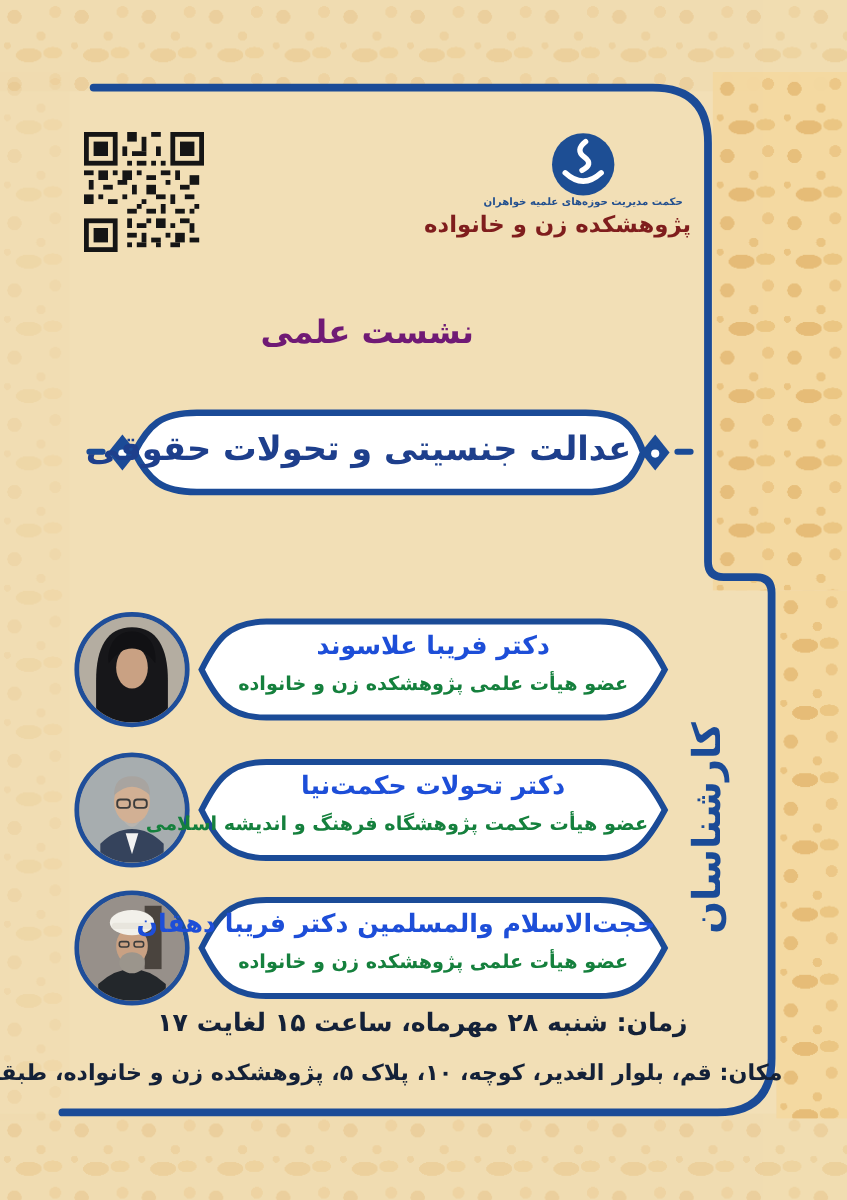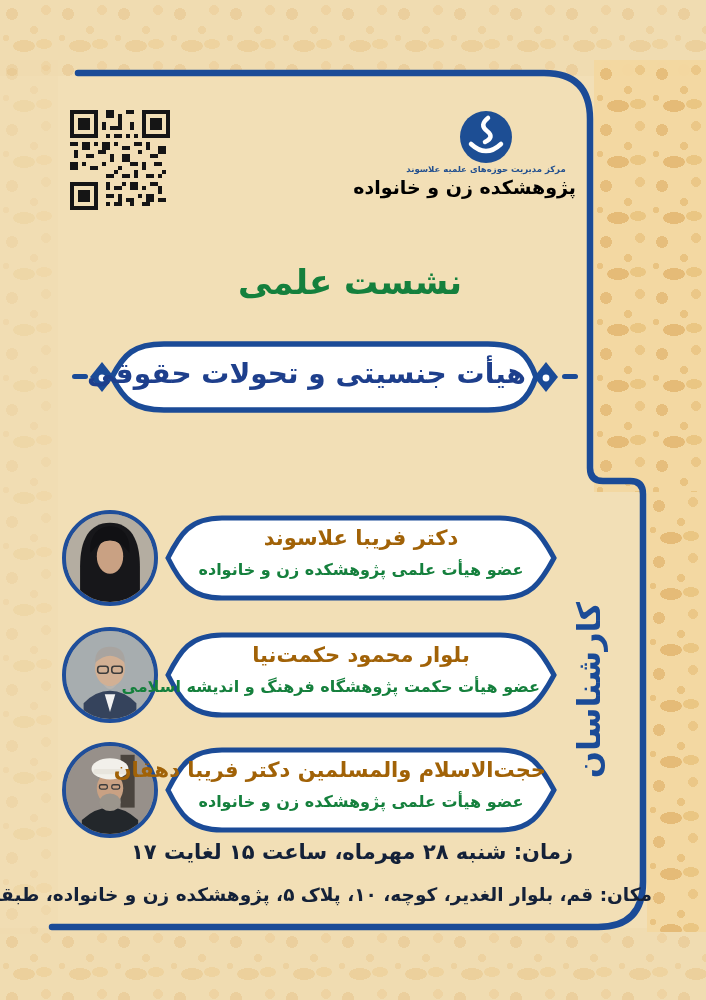--- a/index.html
+++ b/index.html
@@ -26,29 +26,29 @@
       radial-gradient(circle 4px at 34px 30px, #e9c27f 97%, transparent),
       radial-gradient(ellipse 11px 6px at 24px 46px, #e5ba74 97%, transparent),
       radial-gradient(circle 5px at 46px 10px, #ebc685 97%, transparent),
       radial-gradient(circle 3px at 6px 38px, #e9c27f 97%, transparent),
       radial-gradient(ellipse 8px 5px at 44px 44px, #eac581 97%, transparent);}
   .pat.faint{opacity:.3;}
 
   .rtl{direction:rtl;unicode-bidi:plaintext;}
   .center{text-align:center;white-space:nowrap;}
 
-  .kicker{font-size:34px;font-weight:bold;color:#15803d;margin-left:44px;}
+  .kicker{font-size:27px;font-weight:bold;color:#701a75;}
   .title-text{font-size:28px;font-weight:bold;color:#1e3f8c;}
-  .name{font-size:21px;font-weight:bold;color:#a16207;}
+  .name{font-size:21px;font-weight:bold;color:#1d4ed8;}
   .affil{font-size:16px;font-weight:600;color:#15803d;}
   .side-label{font-size:32px;font-weight:bold;color:#1b4b97;transform:rotate(-90deg);}
   .info1{font-size:21px;font-weight:bold;color:#142138;}
   .info2{font-size:18.5px;font-weight:bold;color:#142138;}
   .logo-small{font-size:8.5px;font-weight:bold;color:#23508f;}
-  .logo-main{font-size:19px;font-weight:bold;color:#000000;}
+  .logo-main{font-size:19px;font-weight:bold;color:#7f1d1d;}
 
   .avatar{width:96px;height:96px;border-radius:50%;border:4.5px solid #1f4e9a;
           overflow:hidden;box-sizing:border-box;background:#a8a195;}
   .avatar svg{display:block;width:100%;height:100%;}
 </style>
 </head>
 <body>
 
 <div class="page">
 
@@ -136,35 +136,35 @@
         <rect x="15" y="23" width="1" height="1"></rect>
         <rect x="18" y="23" width="2" height="1"></rect>
     </g>
   </svg>
 
   <svg class="abs" style="left:459px;top:110px;" width="54" height="54" viewBox="0 0 54 54">
     <circle cx="27" cy="27" r="26" fill="#1d4e94"></circle>
     <path d="M29 8 q-9 7 -1 13 q8 6 -2 11" fill="none" stroke="#ffffff" stroke-width="4.5" stroke-linecap="round"></path>
     <path d="M12 34 q15 14 30 0" fill="none" stroke="#ffffff" stroke-width="4.5" stroke-linecap="round"></path>
   </svg>
-  <div class="abs rtl center logo-small" style="left:386px;top:164px;width:200px;">مرکز مدیریت حوزه‌های علمیه علاسوند</div>
+  <div class="abs rtl center logo-small" style="left:386px;top:164px;width:200px;">حکمت مدیریت حوزه‌های علمیه خواهران</div>
   <div class="abs rtl center logo-main" style="left:396px;top:176px;width:180px;">پژوهشکده زن و خانواده</div>
 
   <div class="abs rtl center kicker" style="left:0;top:262px;width:612px;">نشست علمی</div>
 
   <svg class="abs" style="left:68px;top:338px;" width="522" height="78" viewBox="0 0 522 78">
     <rect x="4" y="36" width="16" height="5" rx="2.5" fill="#1b4b97"></rect>
     <polygon points="22,39 34,24 46,39 34,54" fill="#1b4b97"></polygon>
     <circle cx="34" cy="40" r="3.4" fill="#ffffff"></circle>
     <path d="M 44 39 C 56 16 66 6 96 6 L 420 6 C 450 6 460 16 468 39 C 460 62 450 72 420 72 L 96 72 C 66 72 56 62 44 39 Z" fill="#ffffff" stroke="#1b4b97" stroke-width="5.5"></path>
     <polygon points="466,39 478,24 490,39 478,54" fill="#1b4b97"></polygon>
     <circle cx="478" cy="40" r="3.4" fill="#ffffff"></circle>
     <rect x="494" y="36" width="16" height="5" rx="2.5" fill="#1b4b97"></rect>
   </svg>
-  <div class="abs rtl center title-text" style="left:122px;top:357px;width:404px;">هیأت جنسیتی و تحولات حقوقی</div>
+  <div class="abs rtl center title-text" style="left:122px;top:357px;width:404px;">عدالت جنسیتی و تحولات حقوقی</div>
 
   <div class="abs avatar" style="left:62px;top:510px;">
     <svg viewBox="0 0 100 100">
       <rect width="100" height="100" fill="#b4ada1"></rect>
       <path d="M50 10 C26 10 16 30 16 60 L16 100 L84 100 L84 60 C84 30 74 10 50 10 Z" fill="#17171a"></path>
       <ellipse cx="50" cy="48" rx="15" ry="20" fill="#c9a183"></ellipse>
       <path d="M50 14 C32 14 26 32 28 44 q10 -14 22 -14 q12 0 22 14 C74 32 68 14 50 14 Z" fill="#111114"></path>
     </svg>
   </div>
   <svg class="abs" style="left:162px;top:512px;" width="398" height="92" viewBox="0 0 398 92">
@@ -181,21 +181,21 @@
       <ellipse cx="50" cy="42" rx="17" ry="21" fill="#d2b094"></ellipse>
       <path d="M33 36 Q33 18 50 18 Q67 18 67 36 Q58 28 50 28 Q42 28 33 36 Z" fill="#a8a4a0"></path>
       <rect x="36" y="40" width="12" height="8" rx="3" fill="none" stroke="#3c3c3c" stroke-width="1.8"></rect>
       <rect x="52" y="40" width="12" height="8" rx="3" fill="none" stroke="#3c3c3c" stroke-width="1.8"></rect>
       <path d="M42 60 Q50 66 58 60 Q50 72 42 60 Z" fill="#b9b4ae"></path>
     </svg>
   </div>
   <svg class="abs" style="left:162px;top:629px;" width="398" height="92" viewBox="0 0 398 92">
     <path d="M 6 46 C 18 22 28 6 60 6 L 338 6 C 368 6 378 20 392 46 C 378 72 368 86 338 86 L 60 86 C 28 86 18 70 6 46 Z" fill="#ffffff" stroke="#1b4b97" stroke-width="5"></path>
   </svg>
-  <div class="abs rtl center name" style="left:182px;top:643px;width:358px;">بلوار محمود حکمت‌نیا</div>
+  <div class="abs rtl center name" style="left:182px;top:643px;width:358px;">دکتر تحولات حکمت‌نیا</div>
   <div class="abs rtl center affil" style="left:182px;top:677px;width:358px;">عضو هیأت حکمت پژوهشگاه فرهنگ و اندیشه اسلامی</div>
 
   <div class="abs avatar" style="left:62px;top:742px;">
     <svg viewBox="0 0 100 100">
       <rect width="100" height="100" fill="#97908a"></rect>
       <rect x="62" y="10" width="16" height="60" fill="#4a443e"></rect>
       <path d="M18 100 L18 84 Q34 70 50 70 Q66 70 82 84 L82 100 Z" fill="#23272b"></path>
       <ellipse cx="50" cy="48" rx="15" ry="18" fill="#c9a183"></ellipse>
       <ellipse cx="50" cy="64" rx="12" ry="10" fill="#9b958c"></ellipse>
       <ellipse cx="50" cy="26" rx="21" ry="12" fill="#f2f0ea"></ellipse>

